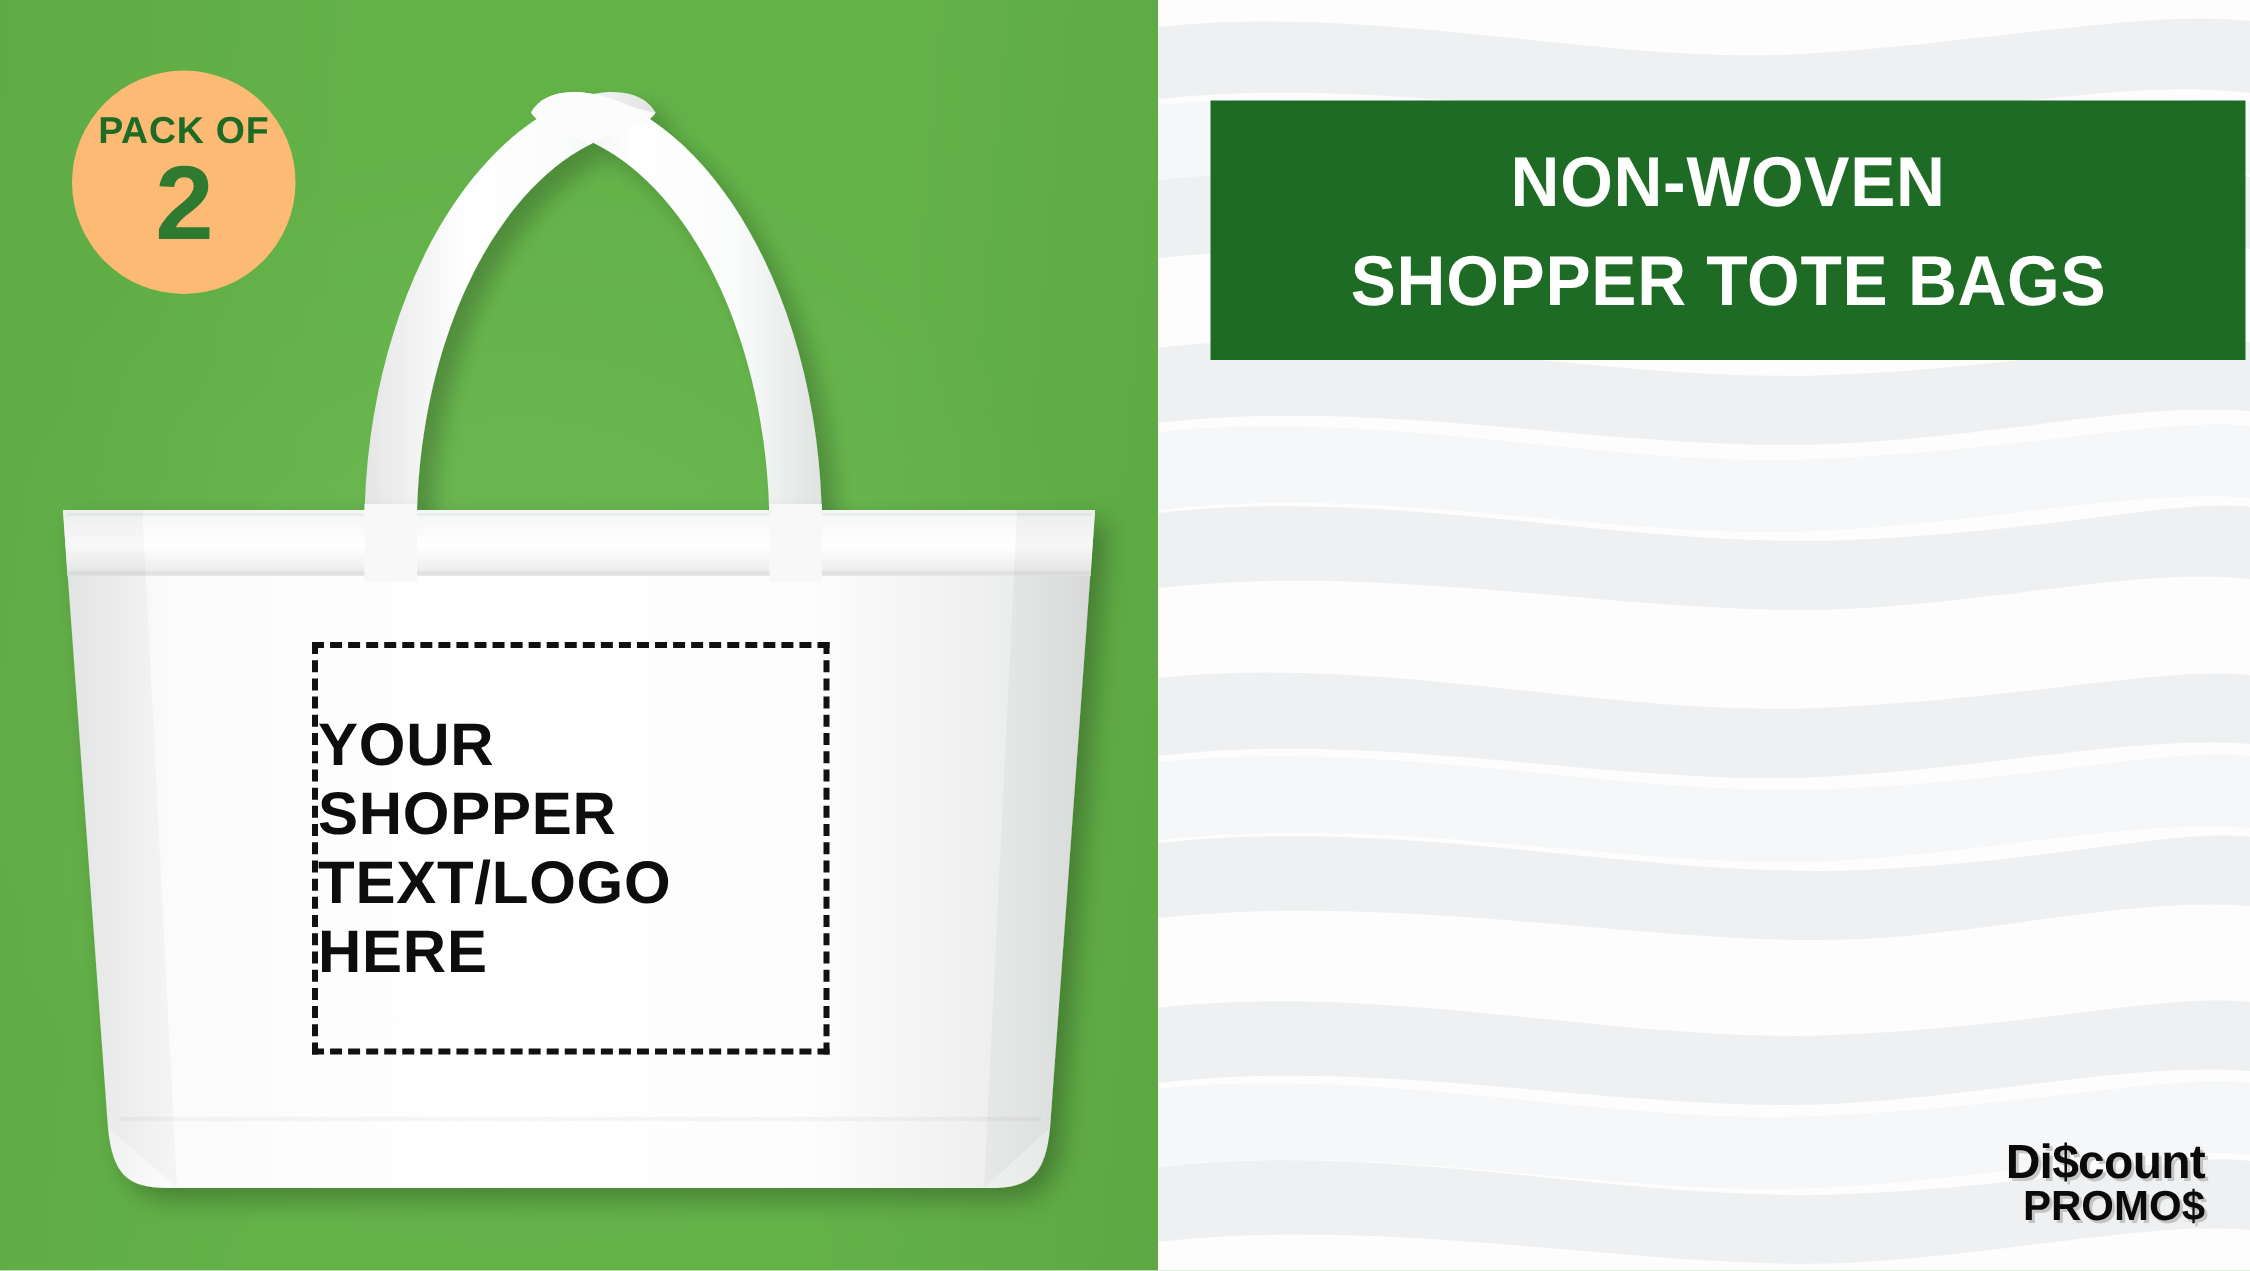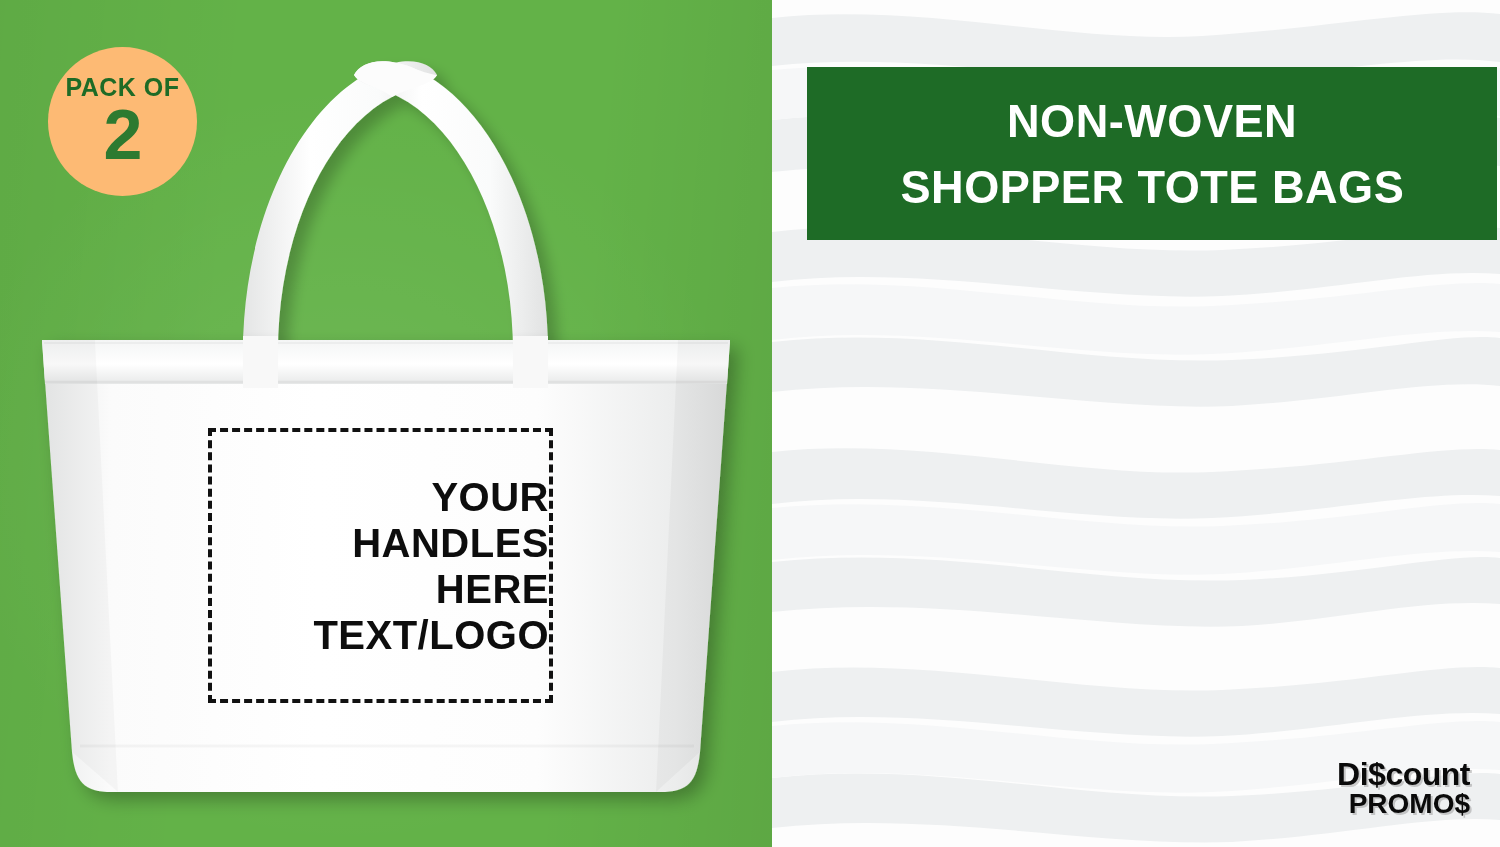--- a/index.html
+++ b/index.html
@@ -64,21 +64,21 @@
   }
   #tote-bag svg { display:block; width:100%; height:100%; }
 
   
   #imprint-area {
     position:absolute;
     left:208px; top:428px;
     width:345px; height:275px;
     border:4px dashed #111111;
     display:flex; flex-direction:column;
-    align-items:flex-end; justify-content:center;
+    align-items:flex-start; justify-content:center;
     z-index:14;
   }
   #imprint-area .imprint-line {
     color:#0d0d0d;
     font-weight:bold;
     font-size:40px;
     line-height:1.15;
     letter-spacing:0.5px;
     text-align:center;
     white-space:nowrap;
@@ -253,23 +253,23 @@
           <rect x="243" y="296" width="35" height="52" fill="#fbfbfb"></rect>
           <rect x="513" y="296" width="35" height="52" fill="#fbfbfb"></rect>
           <rect x="243" y="296" width="35" height="52" fill="rgba(0,0,0,0.012)"></rect>
           <rect x="513" y="296" width="35" height="52" fill="rgba(0,0,0,0.012)"></rect>
         </g>
       </svg>
     </div>
 
     <div id="imprint-area">
       <div class="imprint-line">YOUR</div>
-      <div class="imprint-line">HANDLES</div>
+      <div class="imprint-line">SHOPPER</div>
+      <div class="imprint-line">TEXT/LOGO</div>
       <div class="imprint-line">HERE</div>
-      <div class="imprint-line">TEXT/LOGO</div>
     </div>
 
     <div id="pack-badge">
       <div class="badge-top">PACK OF</div>
       <div class="badge-num">2</div>
     </div>
   </div>
 
   <div id="right-panel">
 

